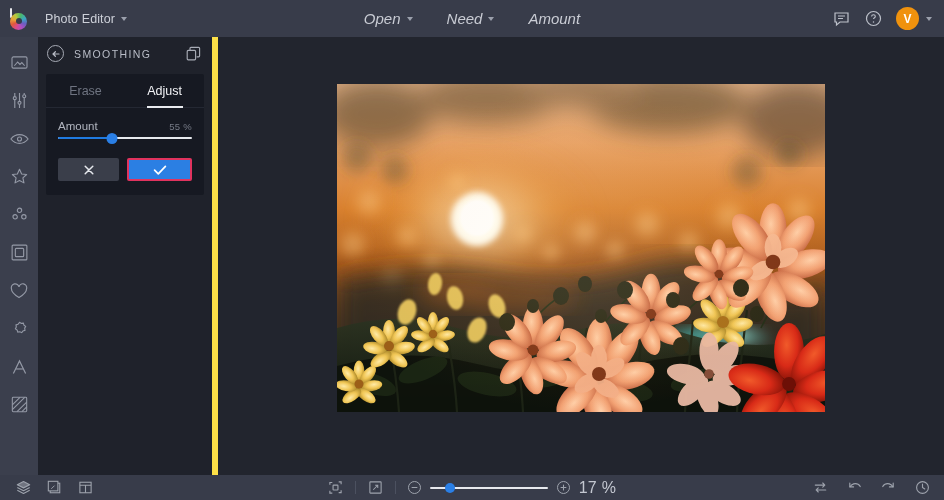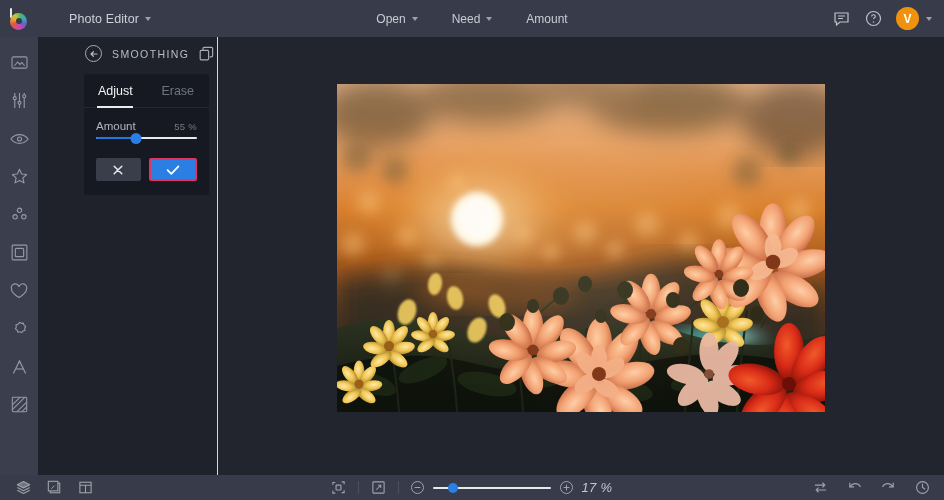--- a/index.html
+++ b/index.html
@@ -28,28 +28,28 @@
   .logo .hole {
     position: absolute; left: 7.5px; top: 10.5px; width: 6px; height: 6px; border-radius: 50%;
     background: #383c4a;
   }
   .logo .stem {
     position: absolute; left: 2px; top: 0px; width: 2px; height: 10px; background: #e9eaee; border-radius: 1px;
   }
   .app-title {
     color: #cdd0d8; font-size: 12.5px; letter-spacing: .1px;
     display: flex; align-items: center; gap: 6px; cursor: default;
-    padding: 4px 7px; border-radius: 3px; margin-left: 24px;
+    padding: 4px 7px; border-radius: 3px;
   }
   .caret { width: 0; height: 0; border-left: 3.5px solid transparent; border-right: 3.5px solid transparent; border-top: 4px solid #9ba0ac; }
 
   .topbar-center { position: absolute; left: 0; right: 0; display: flex; justify-content: center; gap: 8px; }
   .tb-btn {
-    color: #c9ccd4; font-size: 12px; padding: 6px 13px; border-radius: 3px;
-    display: flex; align-items: center; gap: 6px; cursor: pointer; white-space: nowrap;
+    color: #c9ccd4; font-size: 15px; padding: 6px 13px; border-radius: 3px;
+    display: flex; align-items: center; gap: 6px; cursor: pointer; white-space: nowrap; font-style: italic;
   }
 
   .topbar-right { margin-left: auto; display: flex; align-items: center; gap: 13px; padding-right: 12px; position: relative; z-index: 5; }
   .ticon { width: 19px; height: 19px; display: flex; align-items: center; justify-content: center; cursor: pointer; color: #bdc1ca; }
   .avatar {
     width: 23px; height: 23px; border-radius: 50%; background: #f0920d;
     color: #ffffff; font-size: 12px; font-weight: bold;
     display: flex; align-items: center; justify-content: center; cursor: pointer;
   }
   .avatar-caret { width: 0; height: 0; border-left: 3.5px solid transparent; border-right: 3.5px solid transparent; border-top: 4px solid #9ba0ac; cursor: pointer; margin-left: -6px; }
@@ -65,22 +65,21 @@
   }
   .rail-item {
     width: 27px; height: 27px; display: flex; align-items: center; justify-content: center;
     cursor: pointer; border-radius: 3px; color: #9499a6;
   }
 
   
   .panel {
     width: 180px; flex: 0 0 180px; background: #1f222b;
     display: flex; flex-direction: column;
-    border-right: 1px solid #fde047;
-    padding-left: 38px;
+    border-right: 6px solid #fde047;
   }
   .panel-head {
     height: 33px; display: flex; align-items: center; gap: 10px;
     padding: 0 11px 0 9px; color: #b8bcc6;
   }
   .panel-back {
     width: 17px; height: 17px; border-radius: 50%; border: 1.4px solid #a7abb5;
     display: flex; align-items: center; justify-content: center; cursor: pointer; flex: 0 0 17px;
   }
   .panel-title { font-size: 10.5px; letter-spacing: 1.4px; color: #b9bdc7; flex: 1; }
@@ -148,21 +147,21 @@
   .bb-center > * { pointer-events: auto; }
   .bb-sep { width: 1px; height: 13px; background: #4c5160; }
   .zoom-wrap { display: flex; align-items: center; gap: 9px; }
   .round-btn {
     width: 13px; height: 13px; border-radius: 50%; border: 1.2px solid #9ea3ad;
     display: flex; align-items: center; justify-content: center; color: #9ea3ad; cursor: pointer;
   }
   .zoom-slider { position: relative; width: 118px; height: 12px; display: flex; align-items: center; cursor: pointer; }
   .ztrack { position: absolute; left: 0; right: 0; height: 2px; background: #e7e9ee; border-radius: 1px; }
   .zknob { position: absolute; width: 10px; height: 10px; border-radius: 50%; background: #2a7fe6; transform: translateX(-50%); }
-  .zoom-pct { font-size: 13px; color: #c3c7d0; min-width: 32px; letter-spacing: .3px; font-style: italic; }
+  .zoom-pct { font-size: 16px; color: #c3c7d0; min-width: 32px; letter-spacing: .3px; }
   .bb-right { margin-left: auto; display: flex; align-items: center; gap: 19px; padding-right: 4px; }
 </style>
 </head>
 <body>
 
 <div class="app">
 
   <div class="topbar">
     <div class="logo-wrap">
       <div class="logo">
@@ -287,25 +286,25 @@
         <div class="panel-copy">
           <svg width="15" height="15" viewBox="0 0 15 15" fill="none" stroke="currentColor" stroke-width="1.15">
             <rect x="1.2" y="4.4" width="8.4" height="9.4" rx="1"></rect>
             <path d="M4 4.4V2.3a1 1 0 011-1h7.6a1 1 0 011 1v7.5a1 1 0 01-1 1h-2"></path>
           </svg>
         </div>
       </div>
 
       <div class="panel-card">
         <div class="tabs">
+          <div class="tab">
+            <span>Erase</span>
+          </div>
           <div class="tab active">
             <span>Adjust</span>
-          </div>
-          <div class="tab">
-            <span>Erase</span>
           </div>
         </div>
 
         <div class="slider-block">
           <div class="slider-row">
             <span class="slider-label">Amount</span>
             <span class="slider-value">55 %</span>
           </div>
           <div class="slider">
             <div class="track"></div>

